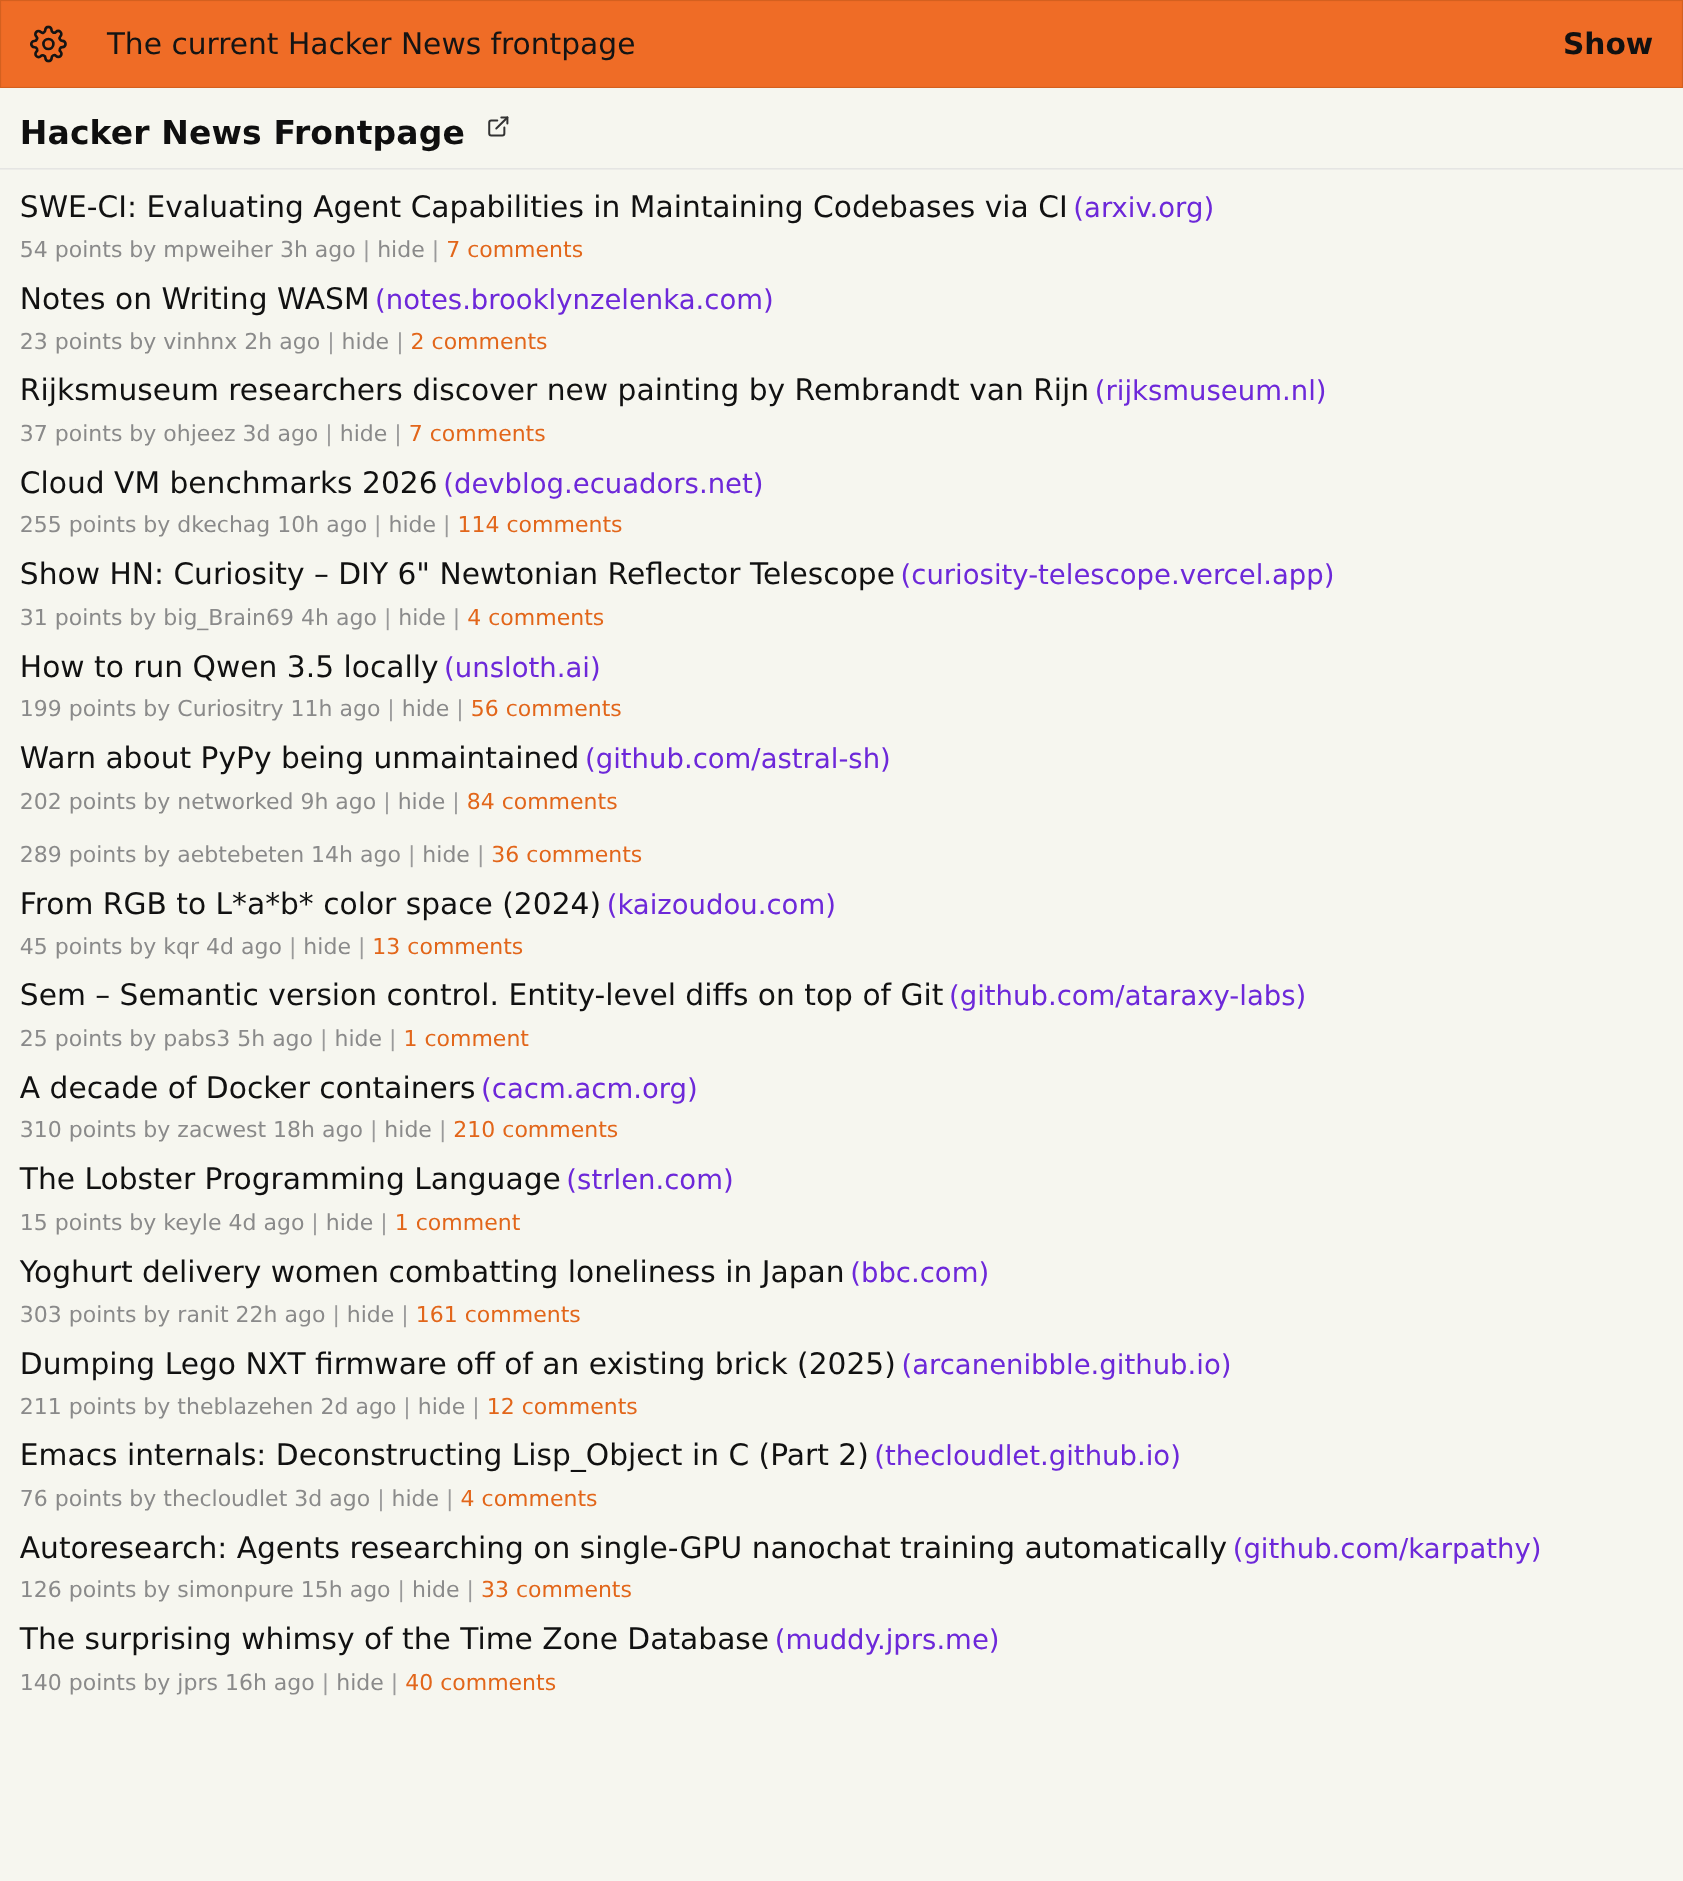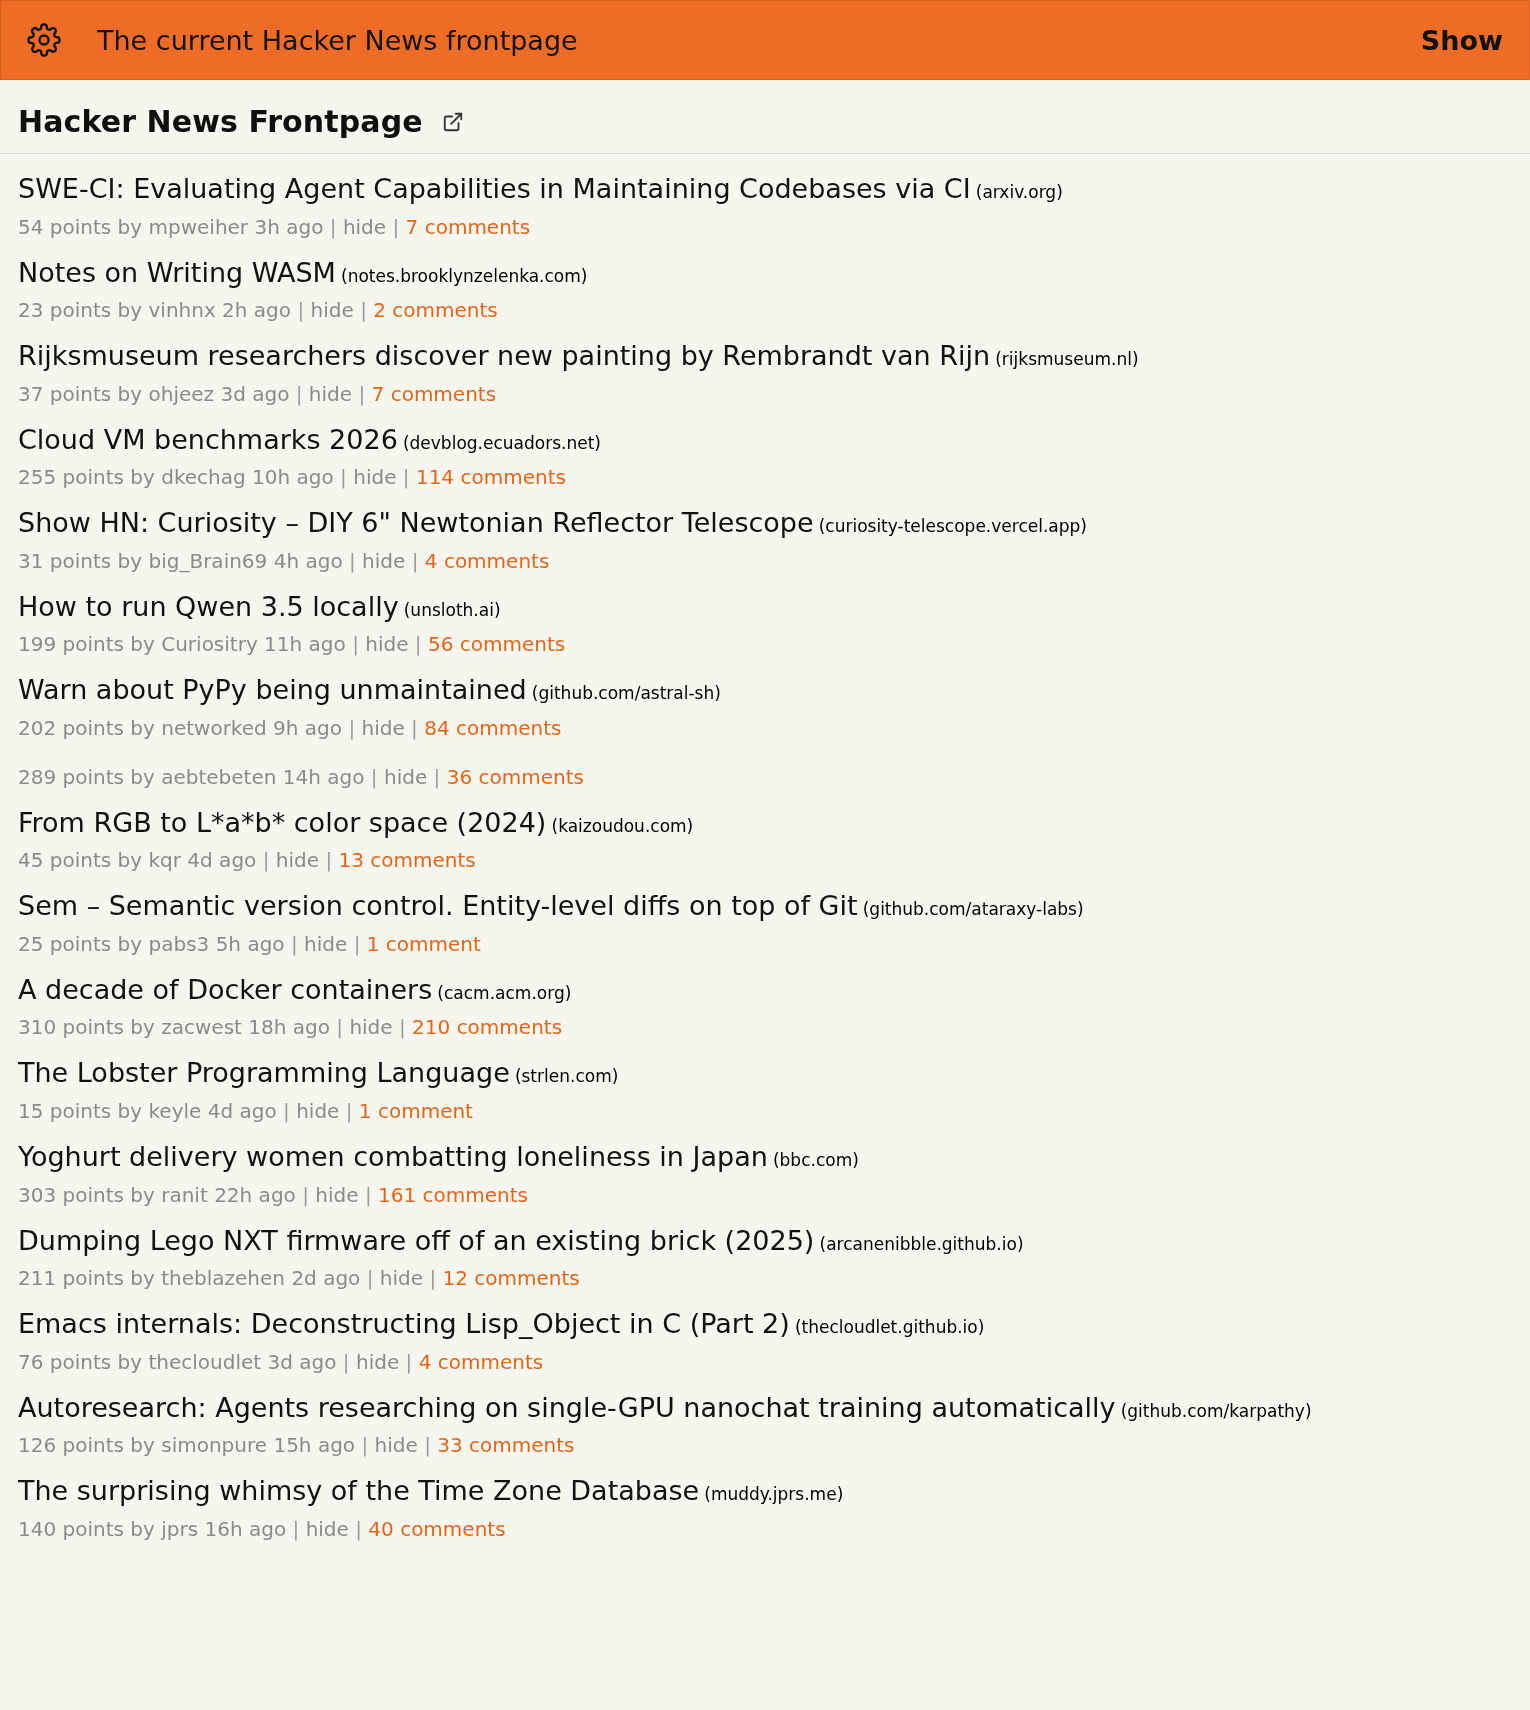--- a/index.html
+++ b/index.html
@@ -53,21 +53,21 @@
     white-space: nowrap;
     padding-left: 20px;
     cursor: pointer;
   }
 
   
   .page-head {
     padding: 24px 18px 14px 18px;
     border-bottom: 1px solid #dedede;
     display: flex;
-    align-items: center;
+    align-items: flex-start;
     gap: 19px;
   }
   .page-title {
     font-size: 30px;
     font-weight: 700;
     color: #0f0f0f;
     letter-spacing: 0.1px;
   }
   .ext-link-icon {
     width: 22px;
@@ -86,22 +86,22 @@
   .story-line {
     line-height: 1.28;
   }
   .story-title {
     font-size: 27px;
     color: #111;
     font-weight: 400;
     text-align: center;
   }
   .story-domain {
-    font-size: 17px;
-    color: #000000;
+    font-size: 25px;
+    color: #6d28d9;
   }
   .story-meta {
     margin-top: 7px;
     font-size: 20px;
     color: #8a8a8a;
     line-height: 1.3;
   }
   .story-meta .sep { color: #9a9a9a; }
   .story-meta .hide { color: #8a8a8a; cursor: pointer; }
   .story-meta .comments {

